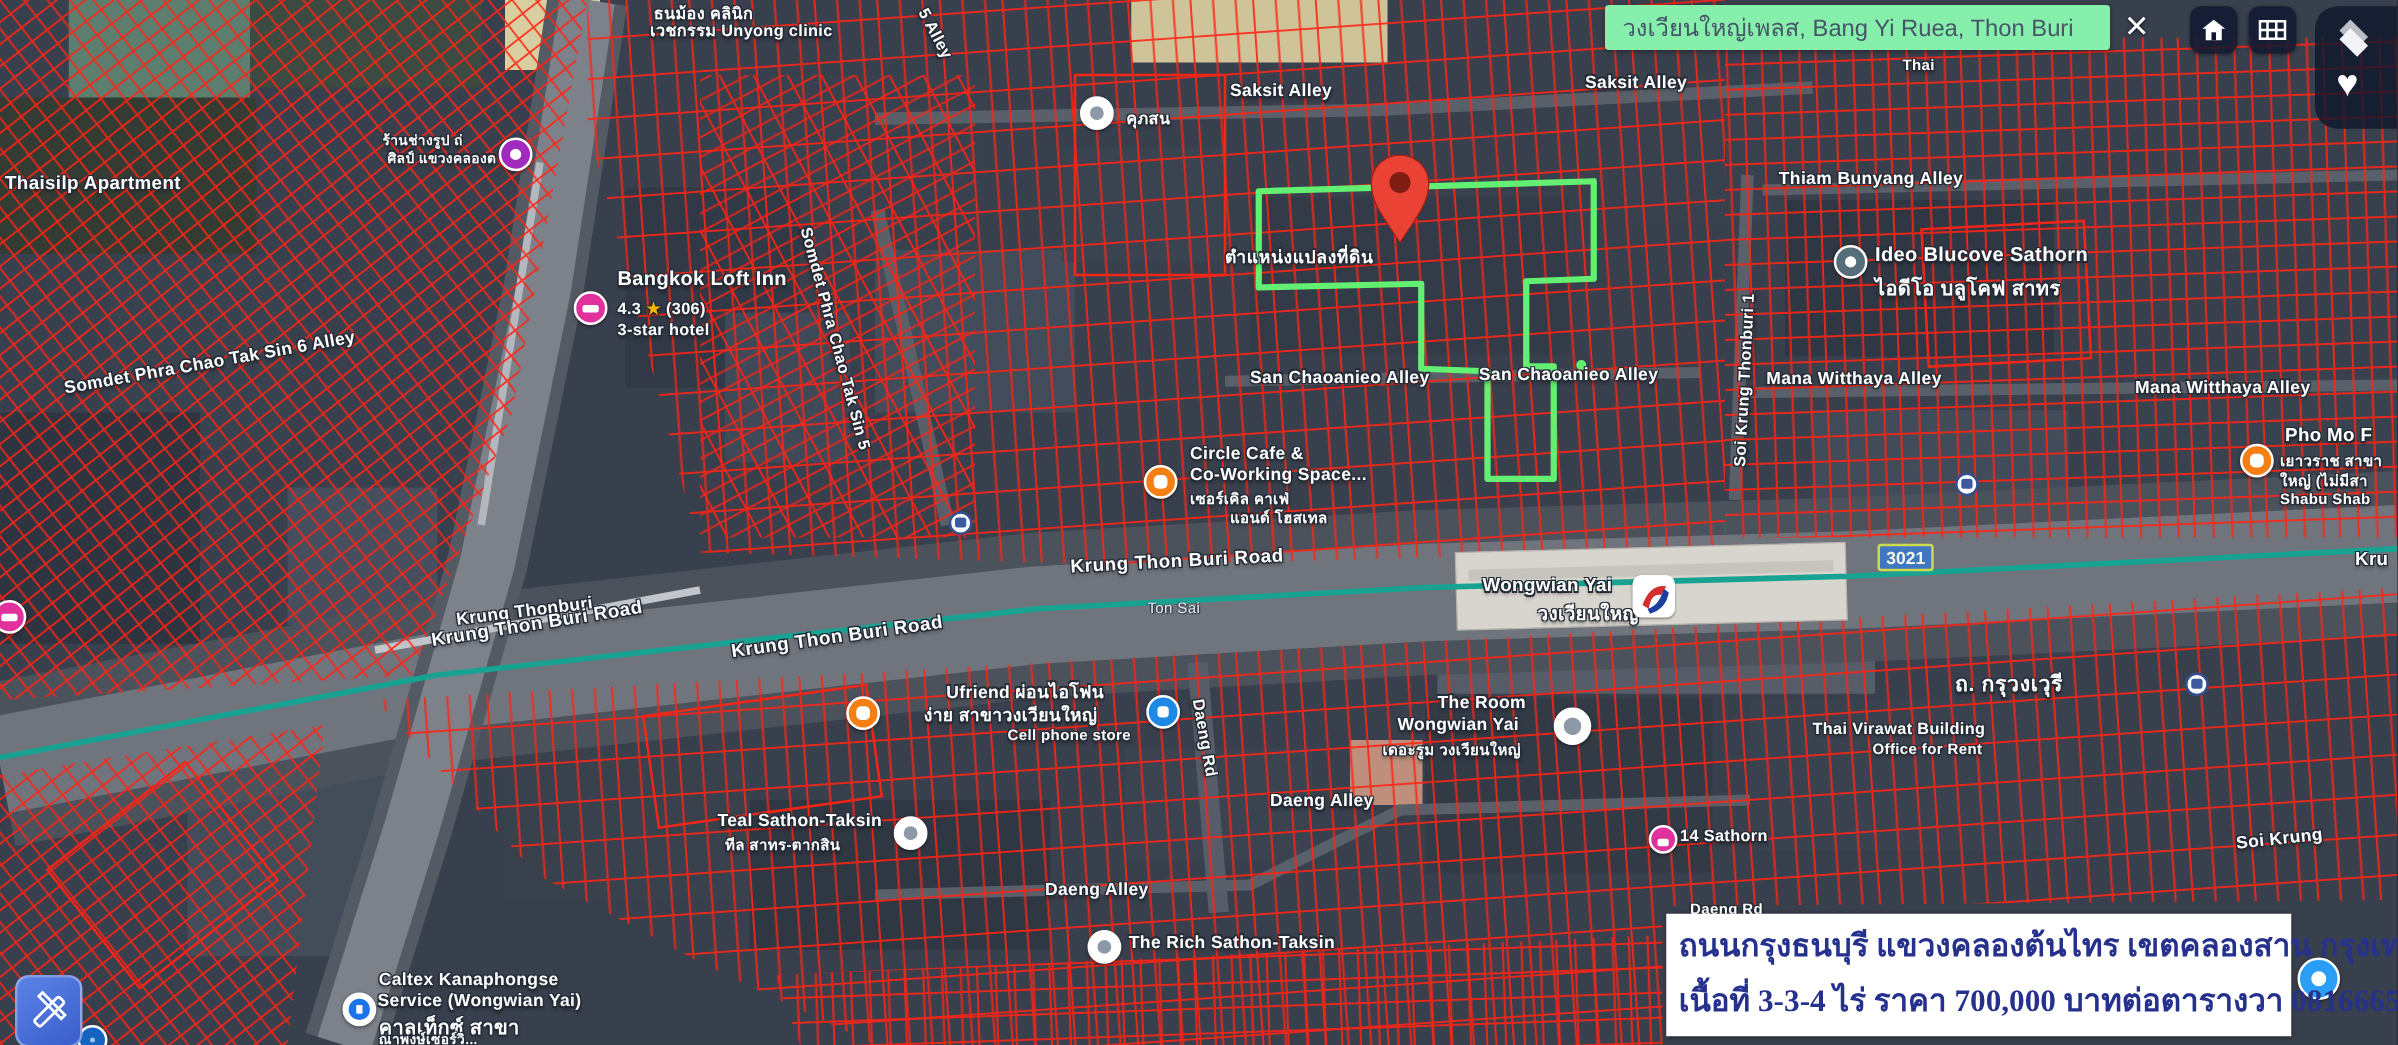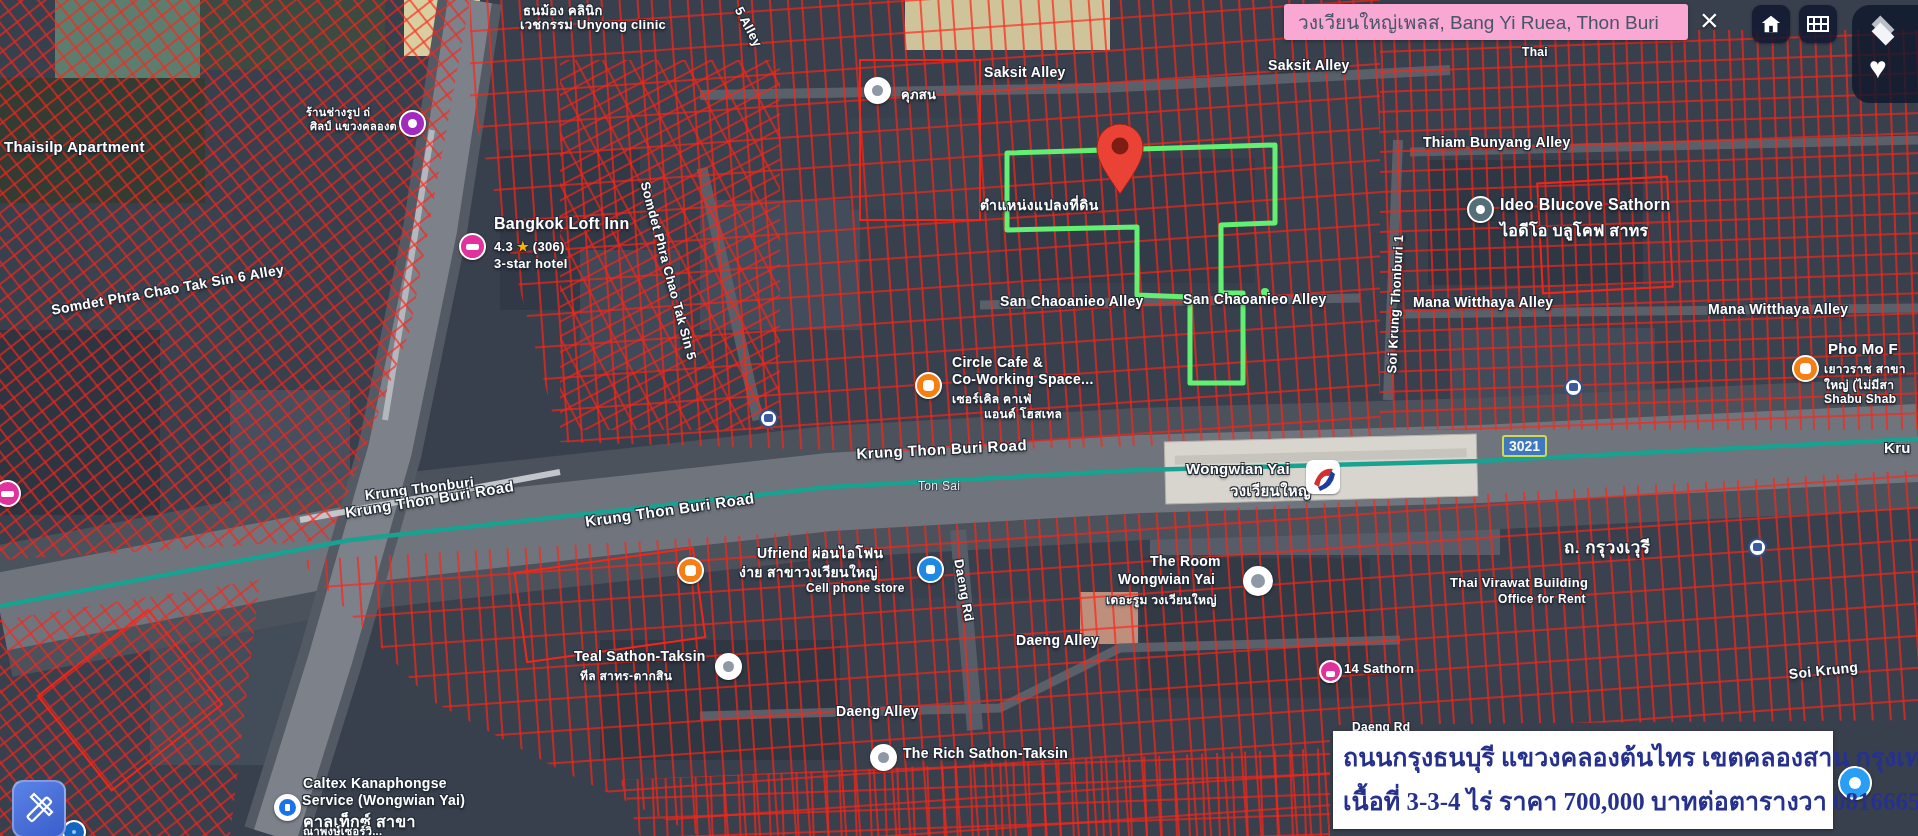--- a/index.html
+++ b/index.html
@@ -27,21 +27,21 @@
   .poi--plainblue{background:#1565c0;} .poi--plainblue::after{inset:8px;background:#9cc3f0;}
   .poi--skyblue{background:#2a9df4;} .poi--skyblue::after{inset:9px;background:#fff;}
   .bus{position:absolute;width:19px;height:19px;background:#fff;border:2px solid #33508c;
        border-radius:50%;box-sizing:border-box;}
   .bus::after{content:"";position:absolute;left:3px;right:3px;top:3px;bottom:4px;background:#3b5aa0;border-radius:2px;}
   .btslogo{position:absolute;width:34px;height:34px;background:#fff;border-radius:7px;box-shadow:0 1px 2px rgba(0,0,0,.4);}
   
   .badge{position:absolute;background:#3f78c0;border:2px solid #cdd94e;border-radius:3px;
          color:#f4f6e8;font-size:14px;font-weight:700;padding:0 5px;line-height:18px;}
   
-  .searchbox{position:absolute;left:1284px;top:4px;width:404px;height:36px;background:#f9a8d4;
+  .searchbox{position:absolute;left:1284px;top:4px;width:404px;height:36px;background:#86efac;
              border-radius:3px;box-shadow:0 1px 4px rgba(0,0,0,.35);display:flex;align-items:center;}
   .searchbox input{border:0;outline:0;width:100%;margin:0 12px;font-size:19px;color:#475569;
              font-family:"Liberation Sans",sans-serif;background:transparent;}
   .closex{position:absolute;left:1700px;top:0px;color:#fff;font-size:32px;font-weight:400;
           text-shadow:0 1px 3px rgba(0,0,0,.7);cursor:pointer;line-height:40px;}
   .sqbtn{position:absolute;width:38px;height:38px;background:rgba(15,25,48,.85);border-radius:9px;
          display:flex;align-items:center;justify-content:center;box-shadow:0 1px 3px rgba(0,0,0,.4);}
   .rpanel{position:absolute;left:1852px;top:5px;width:70px;height:98px;background:rgba(14,23,44,.8);
           border-radius:18px 0 0 18px;}
   .layersicon{position:absolute;left:16px;top:10px;width:30px;height:30px;}

